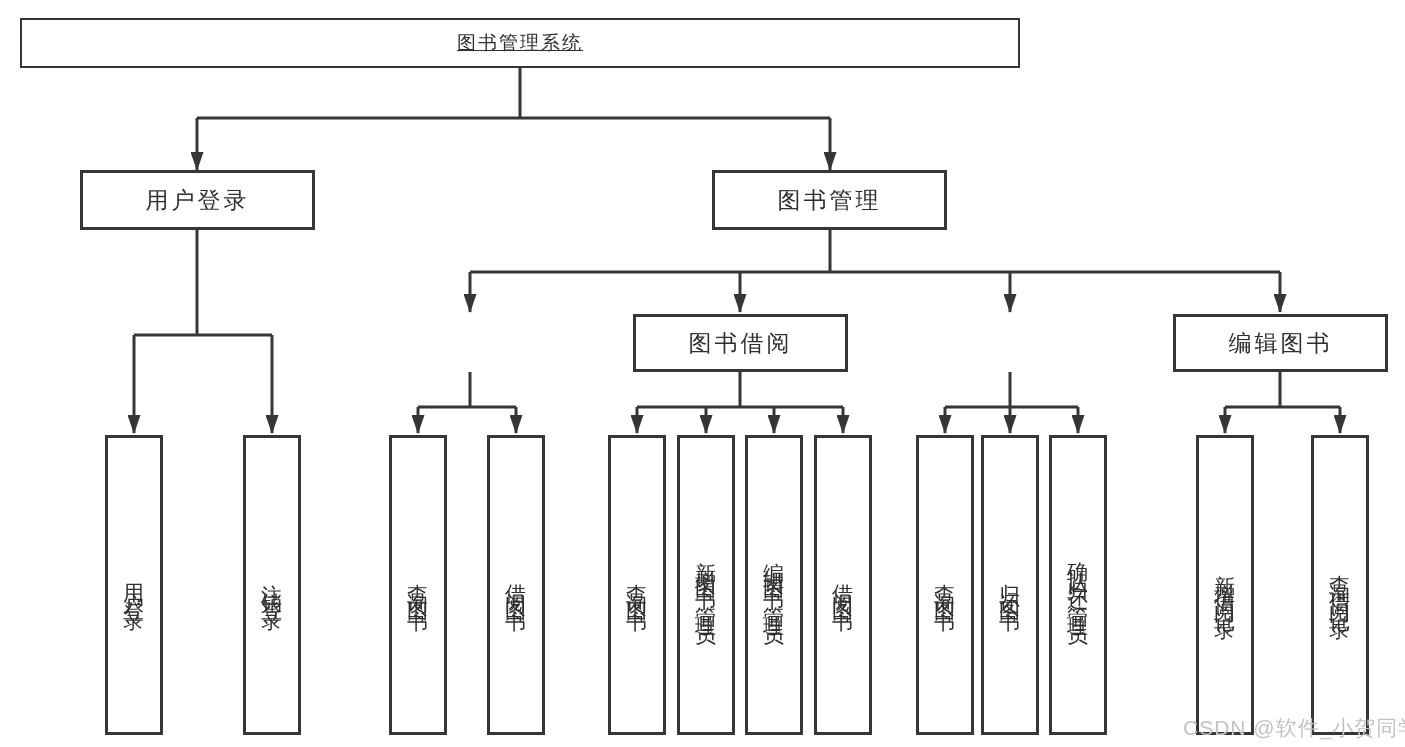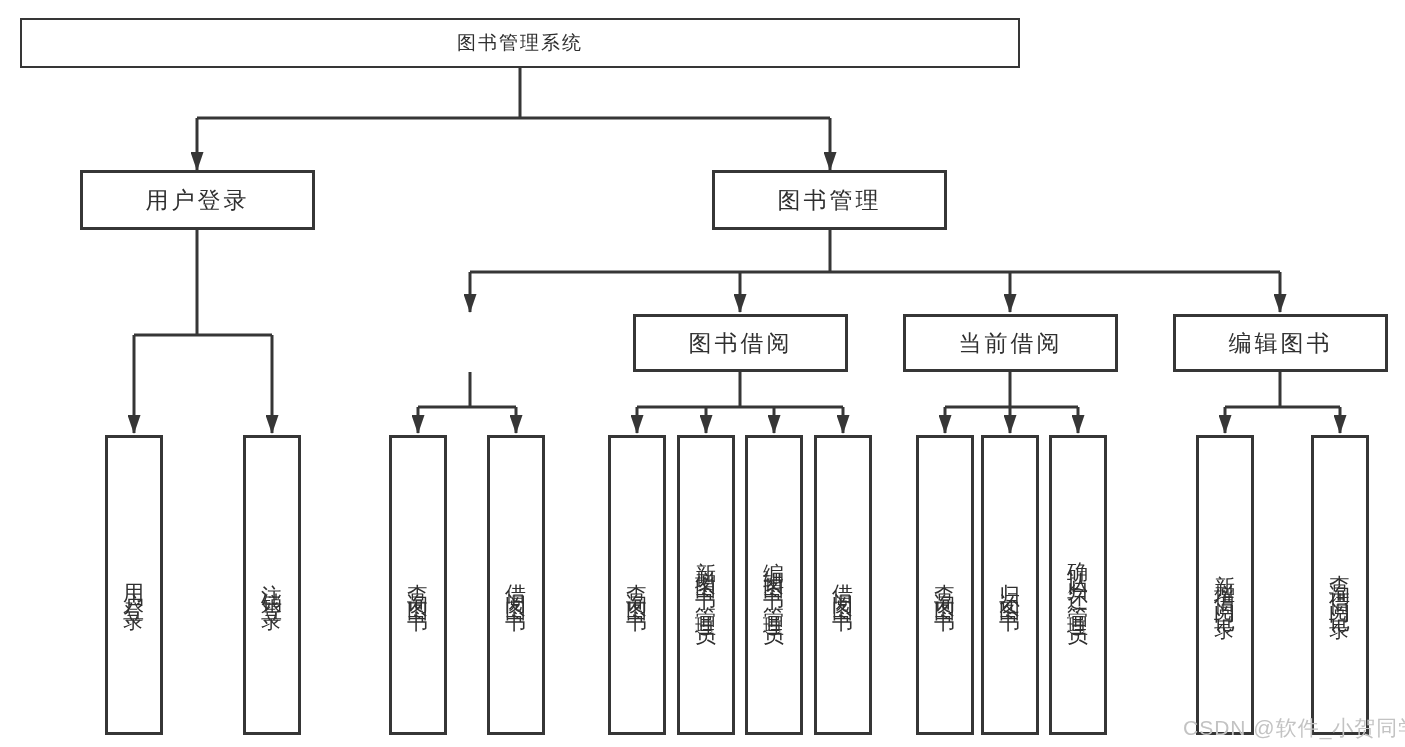--- a/index.html
+++ b/index.html
@@ -35,21 +35,21 @@
     display: flex;
     align-items: center;
     justify-content: center;
     color: var(--text);
   }
   .hbox span {
     font-size: 23px;
     letter-spacing: 3px;
     white-space: nowrap;
   }
-  .root-box { border-width: 2px; }
+  .root-box { border-width: 2px; text-decoration: underline; }
   .root-box span { font-size: 19px; letter-spacing: 2px; }
   .vbox span {
     writing-mode: vertical-rl;
     text-orientation: mixed;
     font-size: 21px;
     letter-spacing: 9px;
     line-height: 1;
     white-space: nowrap;
   }
   .watermark {
@@ -111,23 +111,20 @@
   <div class="node hbox" style="left:80px;top:170px;width:235px;height:60px">
     <span>用户登录</span>
   </div>
   <div class="node hbox" style="left:712px;top:170px;width:235px;height:60px">
     <span>图书管理</span>
   </div>
 
   <div class="node hbox" style="left:633px;top:314px;width:215px;height:58px">
     <span>图书借阅</span>
   </div>
-  <div class="node hbox" style="left:903px;top:314px;width:215px;height:58px">
-    <span>当前借阅</span>
-  </div>
   <div class="node hbox" style="left:1173px;top:314px;width:215px;height:58px">
     <span>编辑图书</span>
   </div>
 
   <div class="node vbox" style="left:105px;top:435px;width:58px;height:300px">
     <span>用户登录</span>
   </div>
   <div class="node vbox" style="left:243px;top:435px;width:58px;height:300px">
     <span>注销登录</span>
   </div>

